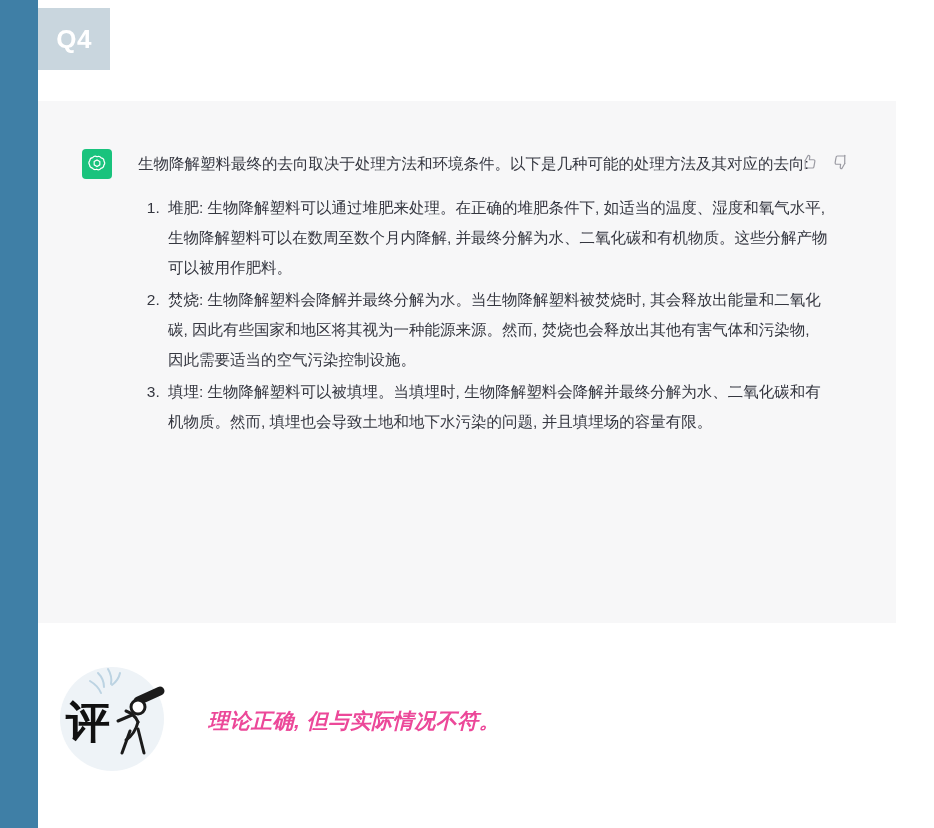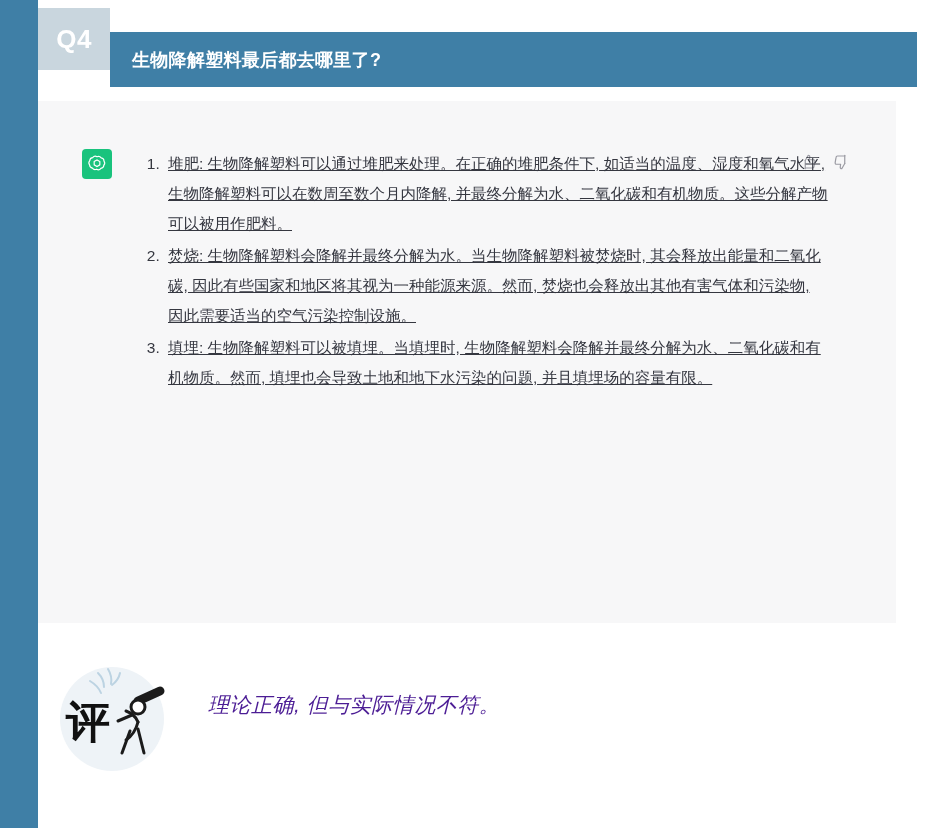--- a/index.html
+++ b/index.html
@@ -106,21 +106,20 @@
   .answer-body p {
     margin: 0 0 14px 0;
   }
   .answer-body ol {
     margin: 0 0 14px 0;
     padding-left: 26px;
   }
   .answer-body ol li {
     margin-bottom: 2px;
     padding-left: 4px;
-    text-decoration: underline;
   }
   .answer-body ol li::marker {
     color: #353740;
   }
   .feedback {
     position: absolute;
     right: 18px;
     top: 26px;
     display: flex;
     gap: 14px;
@@ -143,40 +142,37 @@
   .stamp {
     position: absolute;
     left: 8px;
     top: 0;
     width: 140px;
     height: 140px;
   }
   .comment-text {
     position: absolute;
     left: 170px;
-    top: 46px;
-    color: #4c1d95;
+    top: 62px;
+    color: #ec4899;
     font-size: 21px;
-    font-weight: normal;
+    font-weight: bold;
     font-style: italic;
     letter-spacing: 0.5px;
   }
 </style>
 </head>
 <body>
 
 <div class="page">
 
   <div class="left-rail"></div>
 
   <div class="q-badge">Q4</div>
 
-  <div class="question-bar">
-    <div class="question-text">生物降解塑料最后都去哪里了?</div>
-  </div>
 
   <div class="answer-panel">
     <div class="answer-inner">
 
       <div class="gpt-avatar">
         <svg width="20" height="20" viewBox="0 0 24 24" fill="none" stroke="#ffffff" stroke-width="1.4">
           <path d="M12 3.2c-1.8-1-4-.5-5.2 1.1-1.9.2-3.4 1.8-3.5 3.7-1.2 1.4-1.3 3.5-.2 5 .0 2 1.5 3.6 3.4 3.9 1.1 1.6 3.2 2.2 5 1.4 1.8 1 4 .5 5.2-1.1 1.9-.2 3.4-1.8 3.5-3.7 1.2-1.4 1.3-3.5.2-5 0-2-1.5-3.6-3.4-3.9C15.9 3 13.8 2.4 12 3.2z"></path>
           <path d="M8.6 9.1l3.4-2 3.4 2v3.9l-3.4 2-3.4-2z"></path>
         </svg>
       </div>
@@ -190,20 +186,21 @@
         </span>
         <span class="ficon">
           <svg width="18" height="18" viewBox="0 0 24 24" fill="none" stroke="#9b9ba3" stroke-width="1.6" stroke-linecap="round" stroke-linejoin="round">
             <path d="M17 14V3"></path>
             <path d="M17 14l-4 7c-1.3 0-2.2-1-2-2.3l.5-3.7H6c-1.2 0-2-1-1.8-2.1l1.2-7C5.5 4.8 6.3 4 7.3 4H17"></path>
           </svg>
         </span>
       </div>
 
       <div class="answer-body">
+        <p>生物降解塑料最终的去向取决于处理方法和环境条件。以下是几种可能的处理方法及其对应的去向:</p>
         <ol>
           <li>堆肥: 生物降解塑料可以通过堆肥来处理。在正确的堆肥条件下, 如适当的温度、湿度和氧气水平, 生物降解塑料可以在数周至数个月内降解, 并最终分解为水、二氧化碳和有机物质。这些分解产物可以被用作肥料。</li>
           <li>焚烧: 生物降解塑料会降解并最终分解为水。当生物降解塑料被焚烧时, 其会释放出能量和二氧化碳, 因此有些国家和地区将其视为一种能源来源。然而, 焚烧也会释放出其他有害气体和污染物, 因此需要适当的空气污染控制设施。</li>
           <li>填埋: 生物降解塑料可以被填埋。当填埋时, 生物降解塑料会降解并最终分解为水、二氧化碳和有机物质。然而, 填埋也会导致土地和地下水污染的问题, 并且填埋场的容量有限。</li>
         </ol>
       </div>
 
     </div>
   </div>
 

